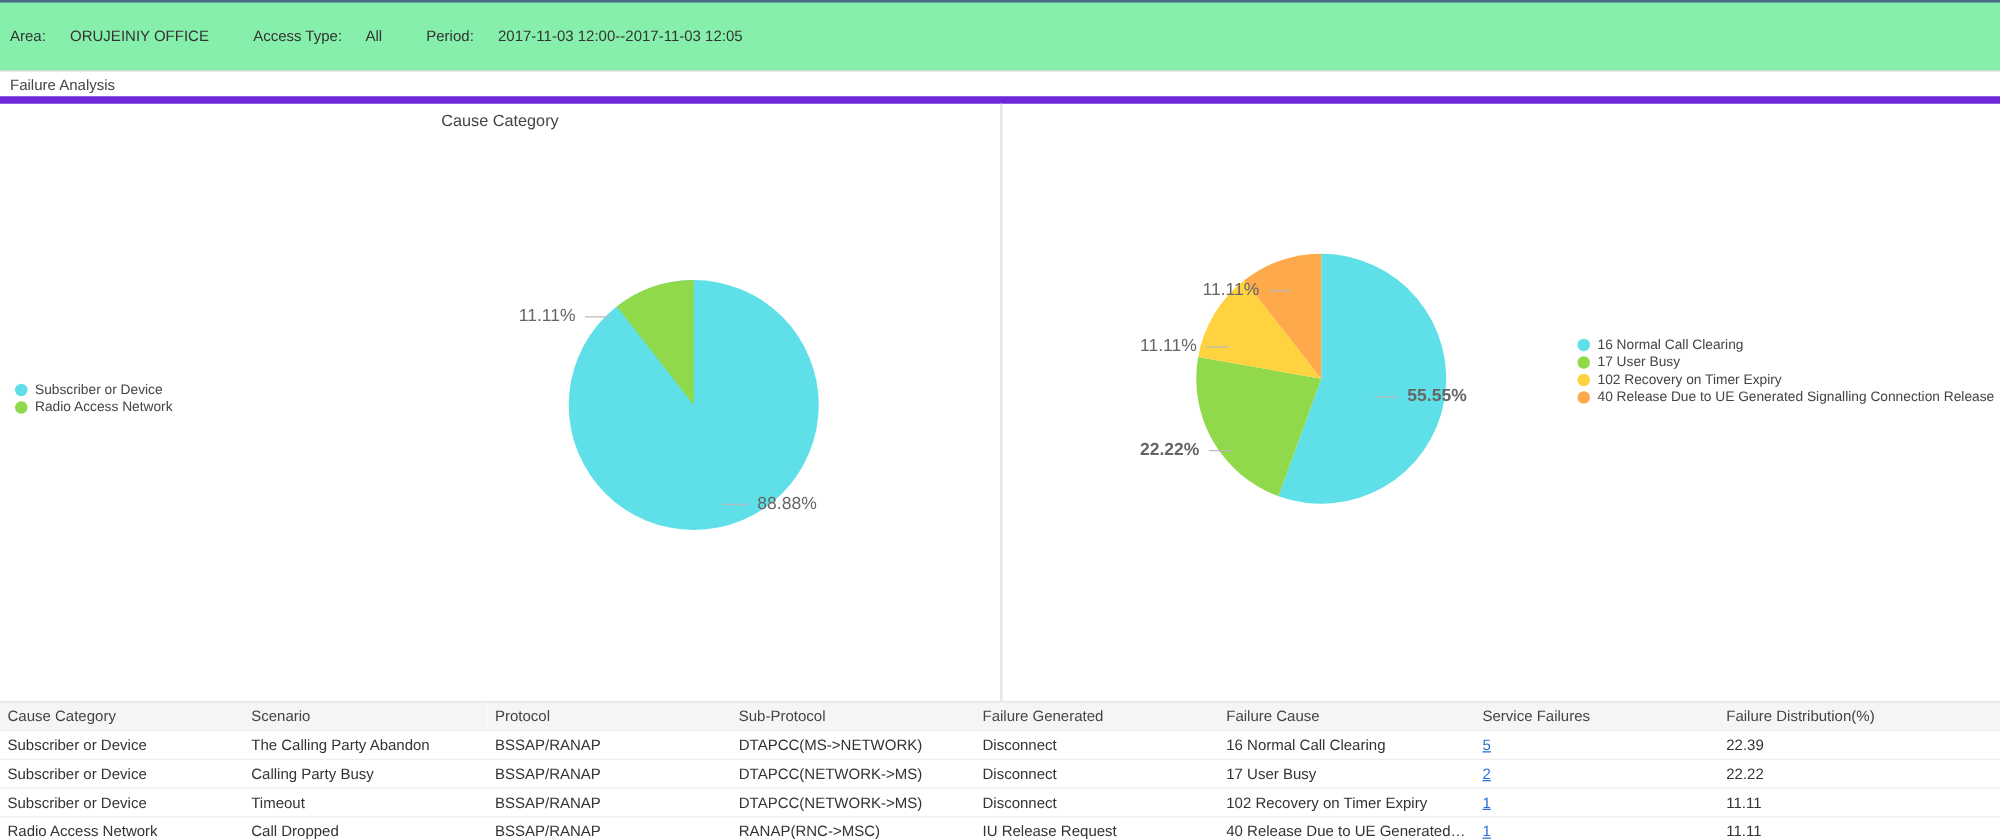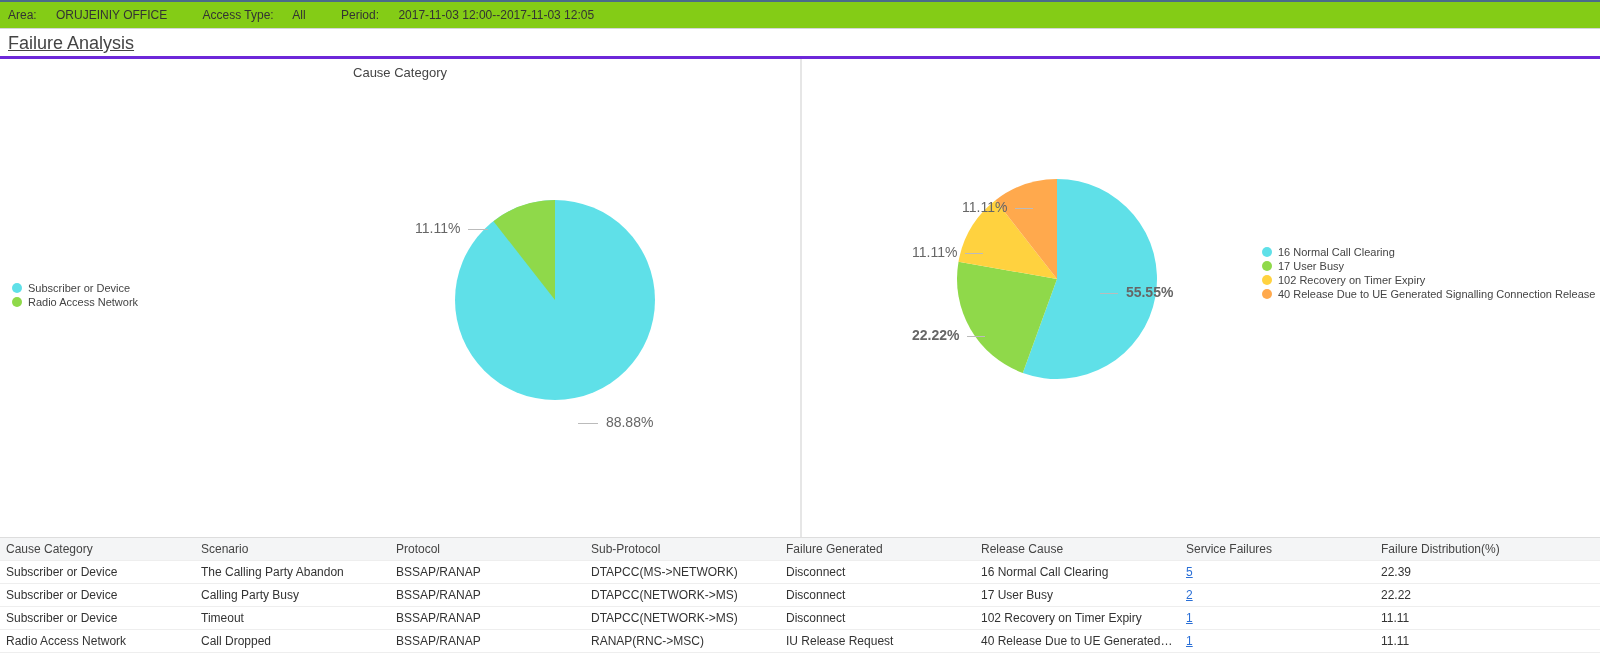--- a/index.html
+++ b/index.html
@@ -5,36 +5,35 @@
   html, body {
     margin: 0;
     padding: 0;
     font-family: "Segoe UI", Arial, sans-serif;
     font-size: 12px;
     color: #333;
     background: #fff;
     width: 1600px;
   }
   .topbar {
-    background: #84cc16;
+    background: #86efac;
     border-top: 2px solid #4a6a8a;
     height: 22px;
     line-height: 22px;
-    padding: 2px 8px;
+    padding: 16px 8px;
     font-size: 12px;
     color: #333;
     border-bottom: 1px solid #d4d6d8;
   }
   .topbar span { margin-right: 16px; }
   .subtitle {
-    font-size: 18px;
+    font-size: 12px;
     color: #444;
     padding: 4px 8px 2px 8px;
-    border-bottom: 3px solid #6d28d9;
-    text-decoration: underline;
+    border-bottom: 6px solid #6d28d9;
   }
   .charts {
     display: flex;
     height: 478px;
     border-bottom: 1px solid #ddd;
   }
   .chart-pane {
     width: 50%;
     position: relative;
     box-sizing: border-box;
@@ -152,21 +151,21 @@
 
         <circle cx="0" cy="0" r="1" fill="#5fe0e8"></circle>
 
         <path d="M 0 0 L 0 -1 A 1 1 0 0 0 -0.6157 -0.7880 Z" fill="#8fd94a"></path>
       </svg>
 
       <div class="pie-label" style="left:415px; top:140px;">
         <span>11.11%</span>
         <span class="tick" style="width:20px; margin-left:4px;"></span>
       </div>
-      <div class="pie-label" style="left:578px; top:290px;margin-top:44px;">
+      <div class="pie-label" style="left:578px; top:290px;">
         <span class="tick" style="width:20px; margin-right:4px;"></span>
         <span>88.88%</span>
       </div>
     </div>
   </div>
 
   <div class="chart-pane">
     <div class="pie-wrap">
 
       <div class="legend" style="left:460px; top:185px;">
@@ -230,21 +229,21 @@
     <col style="width:195px">
     <col style="width:225px">
   </colgroup>
   <thead>
     <tr>
       <th>Cause Category</th>
       <th>Scenario</th>
       <th>Protocol</th>
       <th>Sub-Protocol</th>
       <th>Failure Generated</th>
-      <th>Release Cause</th>
+      <th>Failure Cause</th>
       <th>Service Failures</th>
       <th>Failure Distribution(%)</th>
     </tr>
   </thead>
   <tbody id="tbody">
       <tr>
         <td>Subscriber or Device</td>
         <td>The Calling Party Abandon</td>
         <td>BSSAP/RANAP</td>
         <td>DTAPCC(MS-&gt;NETWORK)</td>

